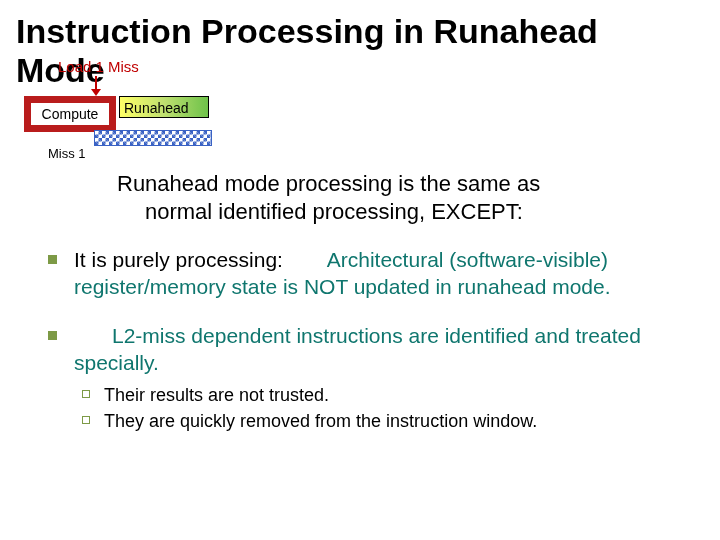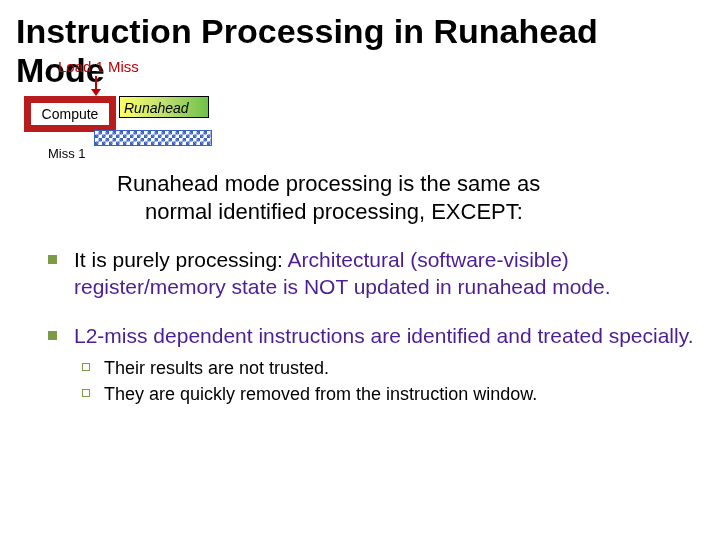--- a/index.html
+++ b/index.html
@@ -80,21 +80,20 @@
     width: 90px;
     height: 22px;
     border: 1px solid #000;
     
     background: linear-gradient(to right, #feff66 0%, #bfe070 50%, #6ec24a 100%);
     font-size: 14px;
     text-align: left;
     padding-left: 4px;
     line-height: 22px;
     box-sizing: border-box;
-    font-style: italic;
   }
   .miss1-label {
     position: absolute;
     left: 24px;
     top: 88px;
     font-size: 13px;
   }
   .miss1-bar {
     position: absolute;
     left: 70px;
@@ -140,21 +139,21 @@
   }
   ul.main > li::before {
     content: "";
     position: absolute;
     left: 0;
     top: 8px;
     width: 9px;
     height: 9px;
     background: #7d9a46;
   }
-  .red { color: #4c1d95; }
+  .red { color: #0f766e; margin-left: 38px; }
   ul.sub {
     list-style: none;
     padding: 0;
     margin: 6px 0 0 8px;
   }
   ul.sub > li {
     position: relative;
     font-size: 18px;
     line-height: 1.35;
     padding-left: 22px;

